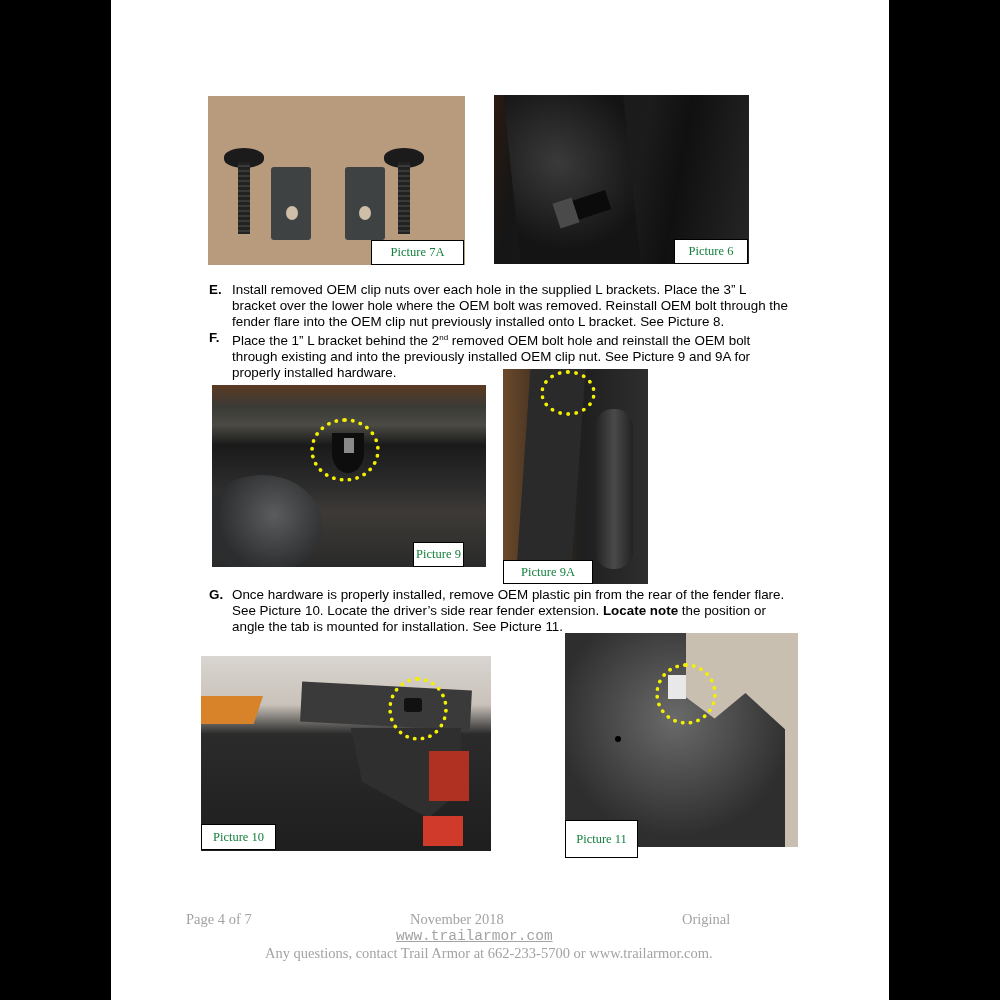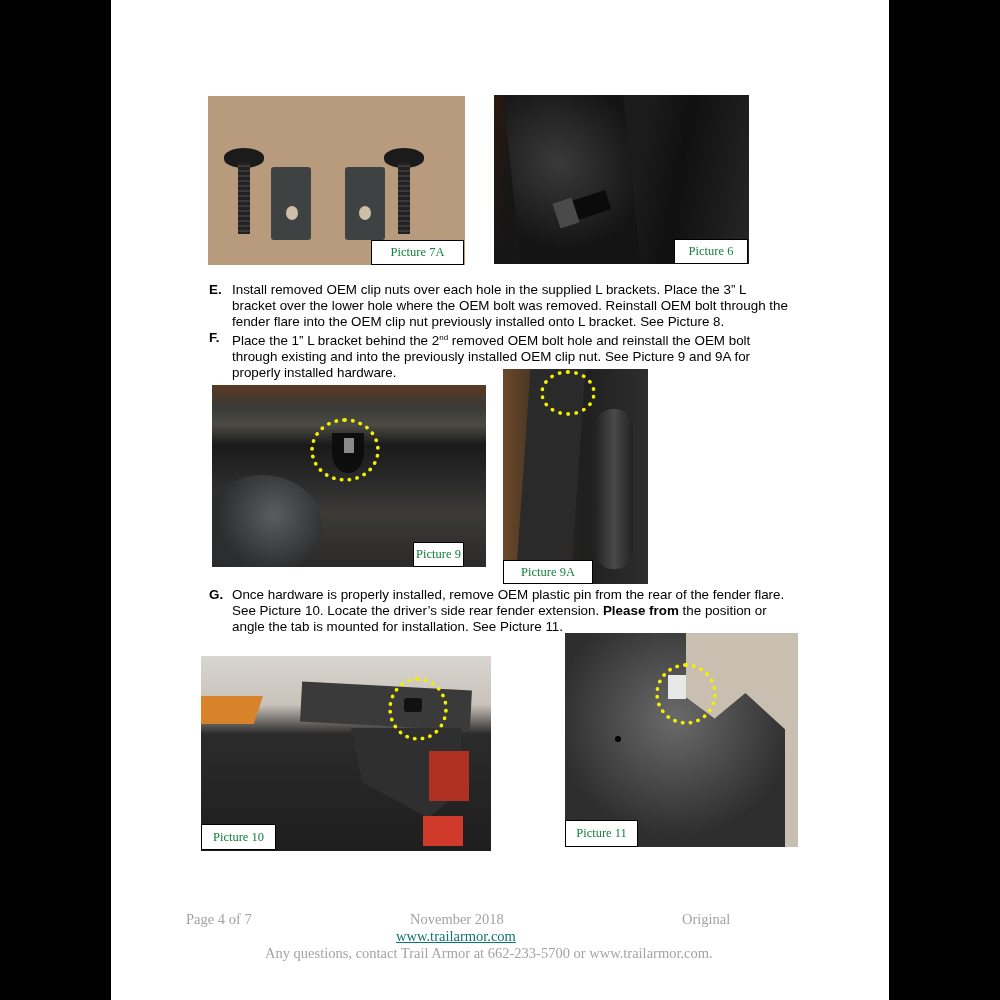--- a/index.html
+++ b/index.html
@@ -5,21 +5,21 @@
   html, body { margin:0; padding:0; }
   body { width:1000px; height:1000px; background:#000; position:relative; overflow:hidden; font-family:"Liberation Sans", sans-serif; }
   .page { position:absolute; left:111px; top:0; width:778px; height:1000px; background:#fff; }
   .photo { position:absolute; overflow:hidden; }
   .caption { position:absolute; background:#fff; border:1px solid #000; font-family:"Liberation Serif", serif; font-size:12.5px; color:#15803d; display:flex; align-items:center; justify-content:center; box-sizing:border-box; }
   .ring { position:absolute; border:4px dotted #f2f000; border-radius:50%; box-sizing:border-box; }
   .step { position:absolute; left:209px; font-size:13.4px; line-height:16px; color:#000; }
   .step .letter { position:absolute; left:0; font-weight:bold; }
   .step .body { margin-left:23px; width:590px; }
   .footer { position:absolute; font-family:"Liberation Serif", serif; font-size:14.5px; color:#a3a3a3; }
-  a.link { color:#0f766e; text-decoration:underline; }
+  a.link { color:#a3a3a3; text-decoration:underline;font-family:Liberation Mono, monospace; }
 </style>
 </head>
 <body>
 
 <div class="page"></div>
 
 <div class="photo" style="left:208px;top:96px;width:257px;height:169px;background:#b79b7c;">
   <div style="position:absolute;left:16px;top:52px;width:40px;height:20px;background:#1b1b1b;border-radius:50%/45%;"></div>
   <div style="position:absolute;left:30px;top:66px;width:12px;height:72px;background:repeating-linear-gradient(#222 0 3px,#3a3a3a 3px 5px);"></div>
   <div style="position:absolute;left:63px;top:71px;width:40px;height:73px;background:#3f4242;border-radius:3px;"></div>
@@ -68,21 +68,21 @@
   <div style="position:absolute;left:20px;top:0;width:55px;height:215px;background:#2a2a2a;transform:skewX(-4deg);"></div>
   <div style="position:absolute;left:92px;top:40px;width:38px;height:160px;background:linear-gradient(90deg,#222,#4a4a4a,#222);border-radius:18px;"></div>
 </div>
 <div class="ring" style="left:540px;top:370px;width:56px;height:46px;"></div>
 <div class="caption" style="left:503px;top:560px;width:90px;height:24px;">Picture 9A</div>
 
 <div class="step" style="top:587px;">
   <span class="letter">G.</span>
   <div class="body">
     <div>Once hardware is properly installed, remove OEM plastic pin from the rear of the fender flare.</div>
-    <div><span>See Picture 10.   Locate the driver’s side rear fender extension. </span><b>Please from</b><span> the position or</span></div>
+    <div><span>See Picture 10.   Locate the driver’s side rear fender extension. </span><b>Locate note</b><span> the position or</span></div>
     <div>angle the tab is mounted for installation. See Picture 11.</div>
   </div>
 </div>
 
 <div class="photo" style="left:201px;top:656px;width:290px;height:195px;background:linear-gradient(180deg,#d9d5d0 0%,#c9c2ba 25%,#2b2b2b 40%,#1e1e1e 100%);">
   <div style="position:absolute;left:0;top:40px;width:62px;height:28px;background:#d8822a;clip-path:polygon(0 0,100% 0,85% 100%,0 100%);"></div>
   <div style="position:absolute;left:100px;top:30px;width:170px;height:40px;background:#3a3a3a;transform:rotate(3deg);"></div>
   <div style="position:absolute;left:150px;top:72px;width:110px;height:90px;background:#2f2f2f;clip-path:polygon(0 0,100% 0,100% 70%,70% 100%,10% 60%);"></div>
   <div style="position:absolute;left:228px;top:95px;width:40px;height:50px;background:#b03022;"></div>
   <div style="position:absolute;left:222px;top:160px;width:40px;height:30px;background:#d03a2a;"></div>
@@ -90,19 +90,19 @@
 </div>
 <div class="ring" style="left:388px;top:677px;width:60px;height:64px;"></div>
 <div class="caption" style="left:201px;top:824px;width:75px;height:26px;">Picture 10</div>
 
 <div class="photo" style="left:565px;top:633px;width:233px;height:214px;background:#c9bfb0;">
   <div style="position:absolute;left:0;top:0;width:220px;height:214px;background:radial-gradient(circle at 50% 40%,#6a6a6a,#2e2e2e 70%);clip-path:polygon(0 0,55% 0,55% 30%,68% 40%,82% 28%,100% 45%,100% 100%,0 100%);"></div>
   <div style="position:absolute;left:103px;top:42px;width:18px;height:24px;background:#e8e8e8;"></div>
   <div style="position:absolute;left:50px;top:103px;width:6px;height:6px;background:#000;border-radius:50%;"></div>
 </div>
 <div class="ring" style="left:655px;top:663px;width:62px;height:62px;"></div>
-<div class="caption" style="left:565px;top:820px;width:73px;height:27px;text-align:right;">Picture 11</div>
+<div class="caption" style="left:565px;top:820px;width:73px;height:38px;text-align:right;">Picture 11</div>
 
 <div class="footer" style="left:186px;top:911px;">Page 4 of 7</div>
 <div class="footer" style="left:410px;top:911px;">November 2018</div>
 <div class="footer" style="left:682px;top:911px;">Original</div>
 <a class="footer link" style="left:396px;top:928px;">www.trailarmor.com</a>
 <div class="footer" style="left:265px;top:945px;text-align:center;">Any questions, contact Trail Armor at 662-233-5700 or www.trailarmor.com.</div>
 
 </body></html>

